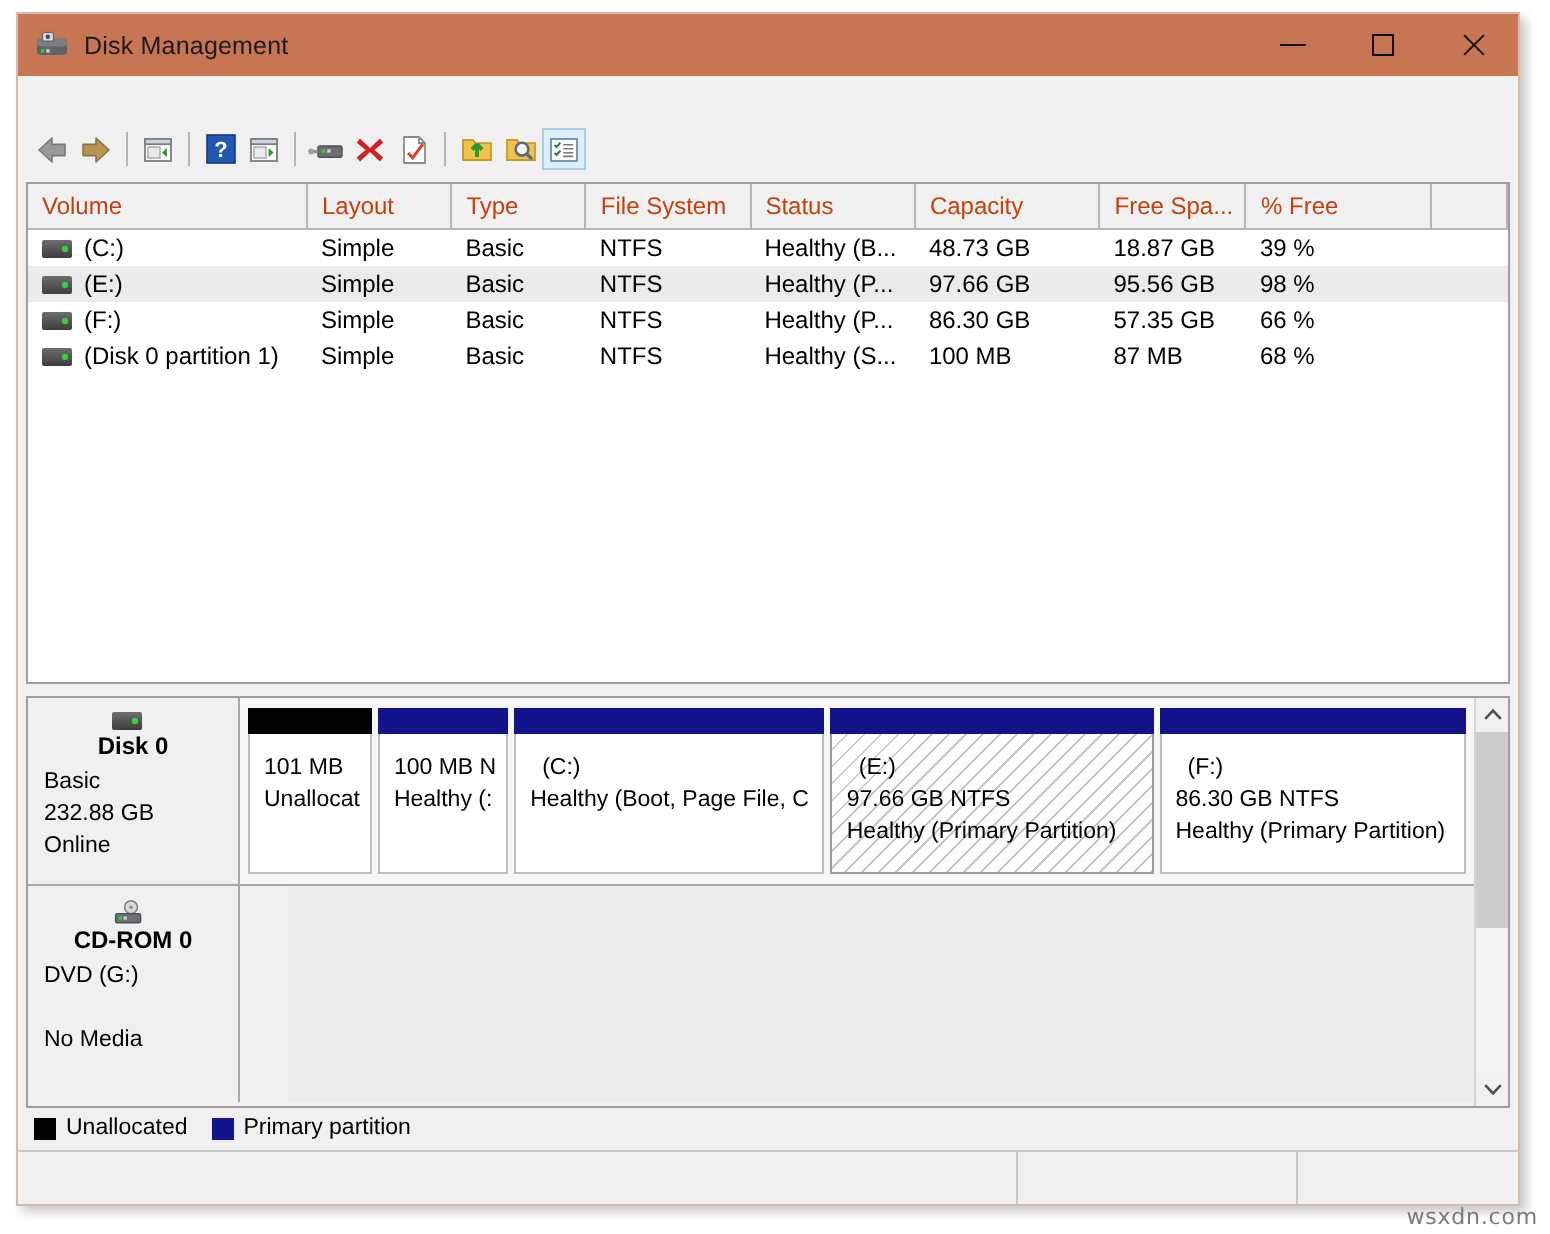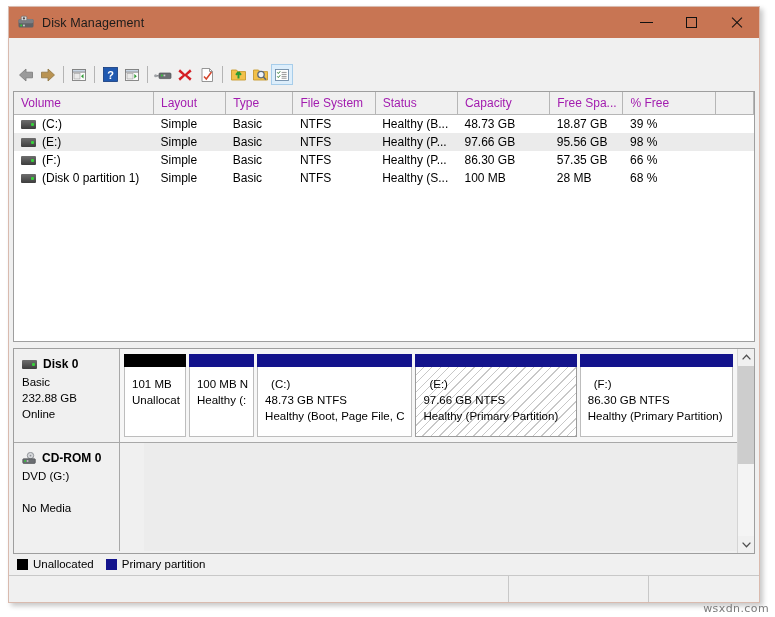--- a/index.html
+++ b/index.html
@@ -146,21 +146,21 @@
   }
   table.vol-table th {
     background: #f0f0f0;
     border-right: 1px solid #b6b6b6;
     border-bottom: 1px solid #b6b6b6;
     font-weight: normal;
     font-size: 12px;
     text-align: left;
     padding: 3px 0 3px 7px;
     height: 16px;
-    color: #a21caf;
+    color: #c2410c;
     white-space: nowrap;
     overflow: hidden;
   }
   table.vol-table td {
     font-size: 12px;
     padding: 1px 0 1px 7px;
     height: 16px;
     white-space: nowrap;
     overflow: hidden;
     color: #000;
@@ -218,20 +218,21 @@
     box-sizing: border-box;
     font-size: 11.5px;
     line-height: 16px;
   }
   .disk-info .dtitle {
     font-weight: bold;
     font-size: 12px;
     display: flex;
     align-items: center;
     margin-bottom: 2px;
+    flex-direction: column;
   }
   .disk-info .dline { color: #000; }
   .cd-glyph {
     width: 16px; height: 12px;
     margin-right: 4px;
     position: relative;
     flex: none;
   }
   .parts-area {
     flex: 1;
@@ -559,21 +560,21 @@
                 <span class="vol-cell-first">
                   <span class="drive-glyph"></span>
                   <span>(Disk 0 partition 1)</span>
                 </span>
               </td>
               <td>Simple</td>
               <td>Basic</td>
               <td>NTFS</td>
               <td>Healthy (S...</td>
               <td>100 MB</td>
-              <td>28 MB</td>
+              <td>87 MB</td>
               <td>68 %</td>
               <td></td>
             </tr>
           </tbody>
         </table>
 
       </div>
 
       <div class="disk-pane">
         <div class="disk-scroll-area">
@@ -605,21 +606,20 @@
                   <div class="part-line"></div>
                   <div class="part-line">100 MB N</div>
                   <div class="part-line">Healthy (:</div>
                 </div>
               </div>
 
               <div class="part" style="flex:0 0 25.5%">
                 <div class="part-bar primary"></div>
                 <div class="part-body">
                   <div class="part-line lbl">(C:)</div>
-                  <div class="part-line">48.73 GB NTFS</div>
                   <div class="part-line">Healthy (Boot, Page File, C</div>
                 </div>
               </div>
 
               <div class="part" style="flex:0 0 26.5%">
                 <div class="part-bar primary"></div>
                 <div class="part-body selected">
                   <div class="part-line lbl">(E:)</div>
                   <div class="part-line">97.66 GB NTFS</div>
                   <div class="part-line">Healthy (Primary Partition)</div>

